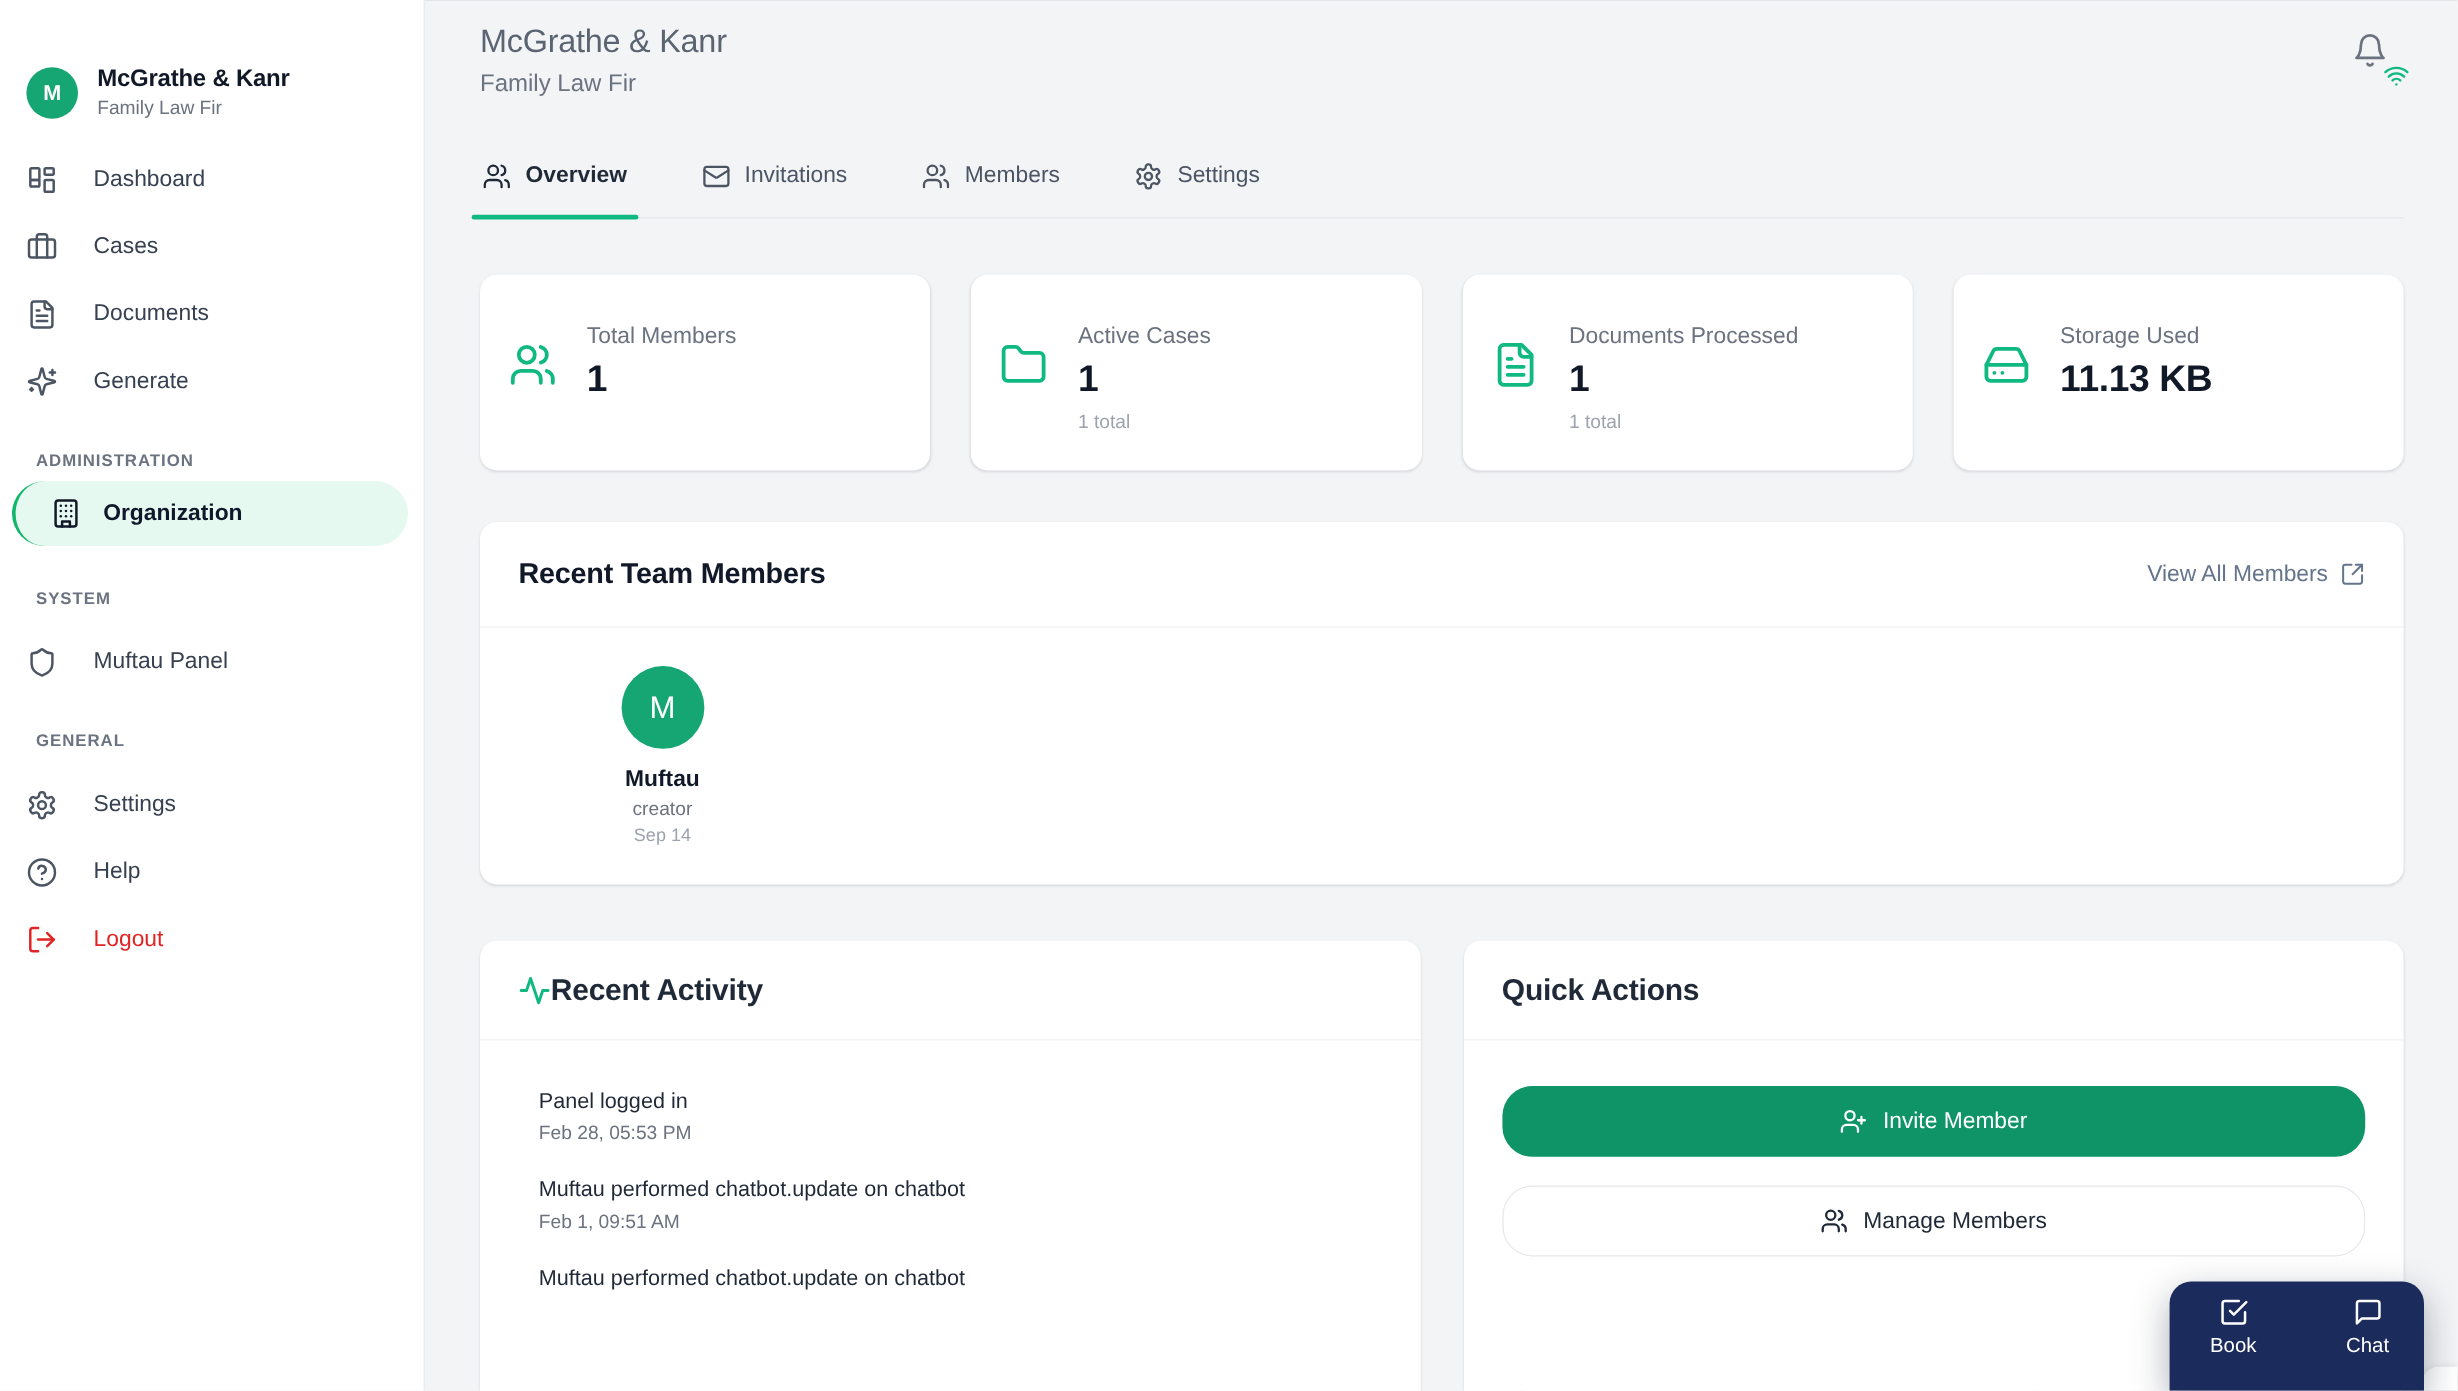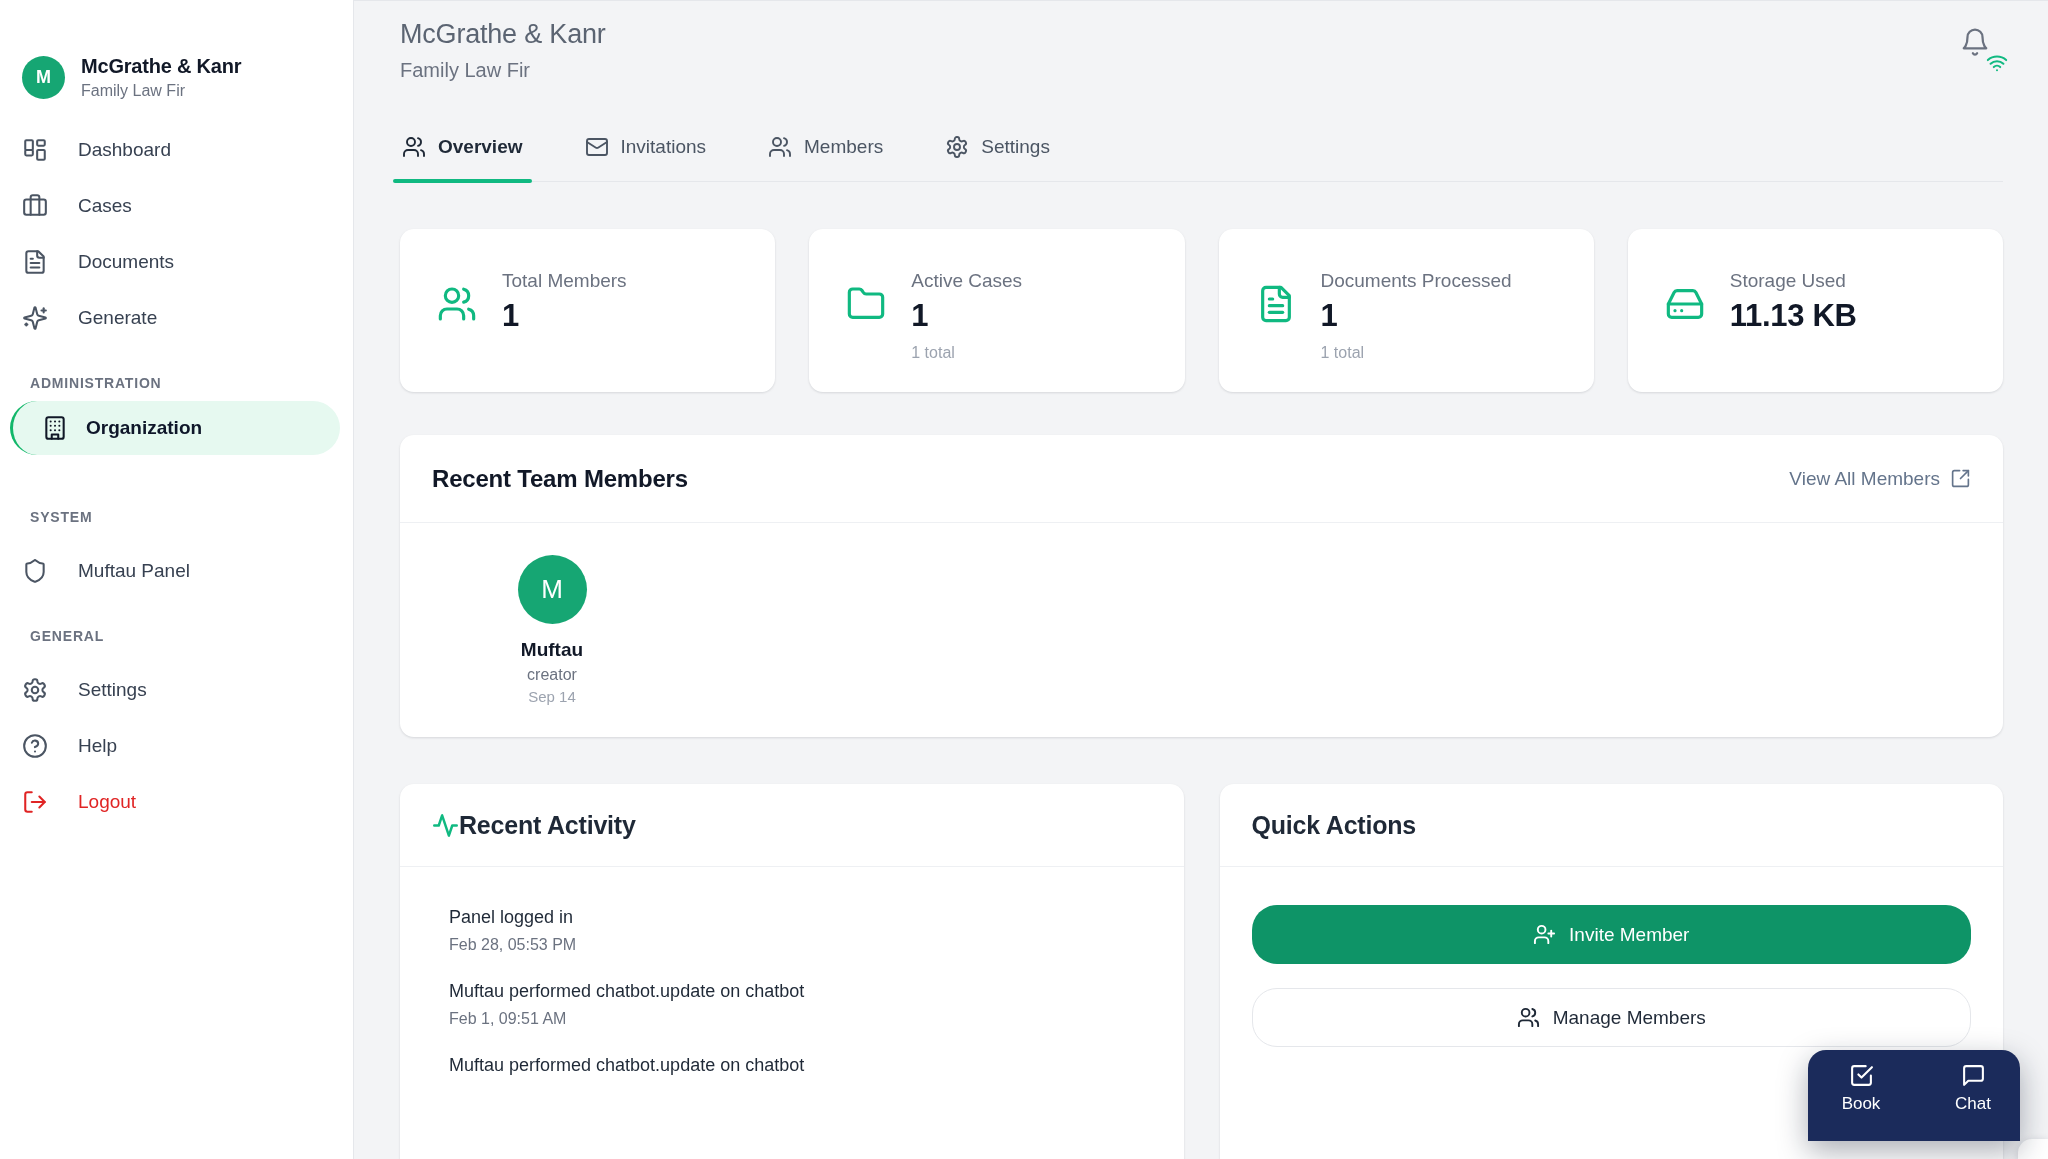--- a/index.html
+++ b/index.html
@@ -39,21 +39,21 @@
 
   .tabs { display:flex; gap:58px; margin-top:49px; border-bottom:1px solid #e5e7eb; }
   .tab { display:flex; align-items:center; gap:12px; padding:4px 2px 22px; font-size:19px; color:#4b5563; position:relative; cursor:pointer; }
   .tab svg.ic { width:24px; height:24px; stroke-width:1.9; }
   .tab.active { color:#1f2937; font-weight:600; }
   .tab.active::after { content:""; position:absolute; left:-7px; right:-7px; bottom:-2px; height:4px; border-radius:3px; background:#10b981; }
 
   .card { background:#fff; border-radius:14px; box-shadow:0 1px 3px rgba(16,24,40,.08), 0 1px 2px rgba(16,24,40,.05); }
 
   .stats { display:flex; gap:34px; margin-top:47px; }
-  .stat-card { flex:1; height:163px; padding:41px 10px 0 37px; display:flex; gap:25px; cursor:default; }
+  .stat-card { flex:1; height:163px; padding:41px 10px 0 24px; display:flex; gap:25px; cursor:default; }
   .stat-card svg.ic { width:40px; height:40px; color:#10b981; margin-top:14px; stroke-width:1.9; }
   .stat-label { font-size:19px; color:#6b7280; }
   .stat-value { font-size:31px; font-weight:700; color:#111827; margin-top:6px; letter-spacing:-.3px; }
   .stat-sub { font-size:16px; color:#9ca3af; margin-top:10px; }
 
   .team-card { margin-top:43px; height:302px; }
   .card-header { height:88px; display:flex; align-items:center; justify-content:space-between; padding:0 32px; border-bottom:1px solid #eef0f3; }
   .card-title { font-size:24px; font-weight:600; color:#111827; letter-spacing:-.2px; }
   .view-all { display:flex; align-items:center; gap:10px; font-size:19px; color:#64748b; background:none; border:none; cursor:pointer; font-family:inherit; }
   .view-all svg.ic { width:21px; height:21px; stroke-width:1.9; }
@@ -75,21 +75,21 @@
   .activity-time { font-size:16px; color:#6b7280; margin-top:8px; }
 
   .quick-body { padding:38px 32px 0; }
   .btn { width:100%; height:59px; border-radius:25px; display:flex; align-items:center; justify-content:center; gap:13px; font-size:19px; font-weight:500; font-family:inherit; cursor:pointer; }
   .btn svg.ic { width:23px; height:23px; stroke-width:2; }
   .btn-invite { background:#0e9467; border:none; color:#fff; }
   .btn-manage { margin-top:24px; background:#fff; border:1px solid #e5e7eb; color:#1f2937; }
 
   
   .corner-el { position:absolute; right:0; bottom:0; width:30px; height:20px; background:#fff; border-radius:14px 0 0 0; box-shadow:0 2px 8px rgba(15,23,42,.18); z-index:40; }
-  .float-widget { position:absolute; right:28px; bottom:18px; width:212px; height:91px; background:#1b2b5b; border-radius:18px 18px 0 0; box-shadow:0 10px 30px rgba(15,23,42,.35); display:flex; padding:13px 0 0 12px; gap:30px; z-index:50; }
+  .float-widget { position:absolute; right:28px; bottom:0; width:212px; height:91px; background:#1b2b5b; border-radius:18px 18px 0 0; box-shadow:0 10px 30px rgba(15,23,42,.35); display:flex; padding:13px 0 0 12px; gap:30px; z-index:50; }
   .fw-item { width:82px; display:flex; flex-direction:column; align-items:center; color:#fff; cursor:pointer; }
   .fw-item svg.ic { width:25px; height:25px; stroke-width:2; }
   .fw-label { margin-top:6px; font-size:17px; color:#fff; }
 </style>
 </head>
 <body>
 
 <svg width="0" height="0" style="position:absolute">
   <defs>
     <symbol id="i-dashboard" viewBox="0 0 24 24">
@@ -237,21 +237,21 @@
       </div>
 
       <div class="section-label">ADMINISTRATION</div>
       <div class="pill">
         <svg class="ic">
             <use href="#i-building"></use>
           </svg>
         <span>Organization</span>
       </div>
 
-      <div class="section-label" style="margin-top:52px;">SYSTEM</div>
+      <div class="section-label" style="margin-top:33px;">SYSTEM</div>
       <div class="nav-sec">
         <div class="nav-item">
           <svg class="ic">
               <use href="#i-shield"></use>
             </svg>
           <span>Muftau Panel</span>
         </div>
       </div>
 
       <div class="section-label" style="">GENERAL</div>

